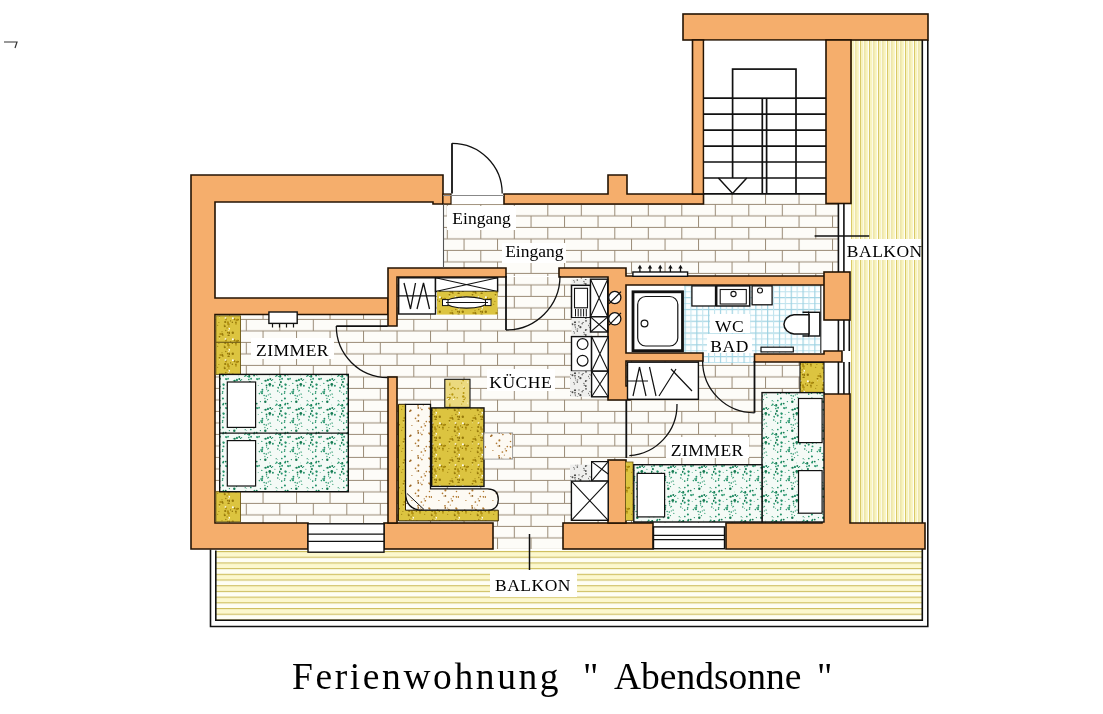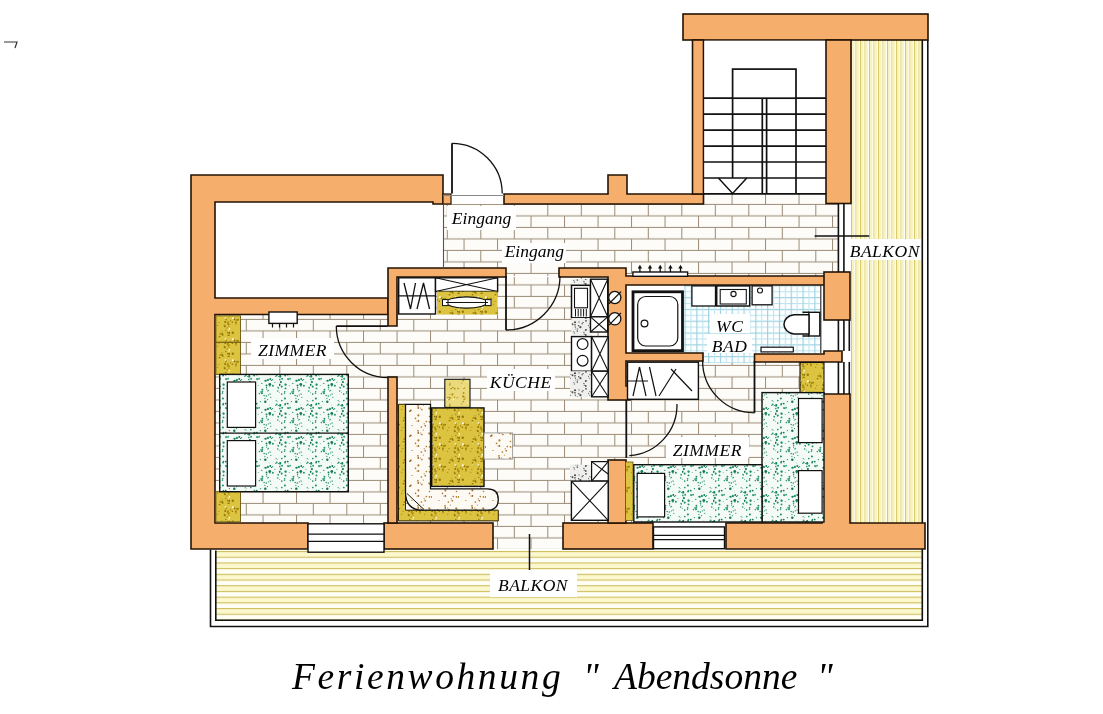--- a/index.html
+++ b/index.html
@@ -1,15 +1,15 @@
 <!DOCTYPE html>
 <html><head><meta charset="utf-8">
 <style>
 html,body{margin:0;padding:0;background:#ffffff;}
-#page{width:1048px;height:714px;position:relative;background:#fff;overflow:hidden;font-style:italic;}
+#page{width:1048px;height:714px;position:relative;background:#fff;overflow:hidden;}
 text{font-family:"Liberation Serif",serif;fill:#000;}
 </style></head>
 <body>
 <div id="page">
 <svg width="1103" height="714" viewBox="0 0 1103 714" xmlns="http://www.w3.org/2000/svg">
 <defs>
 <pattern id="greenspeck" width="31" height="29" patternUnits="userSpaceOnUse">
  <rect width="31" height="29" fill="#F4FAF6"></rect>
           <circle cx="14.0" cy="16.2" r="1.0" fill="#23926A"></circle>
           <circle cx="14.4" cy="14.7" r="0.8" fill="#23926A"></circle>

